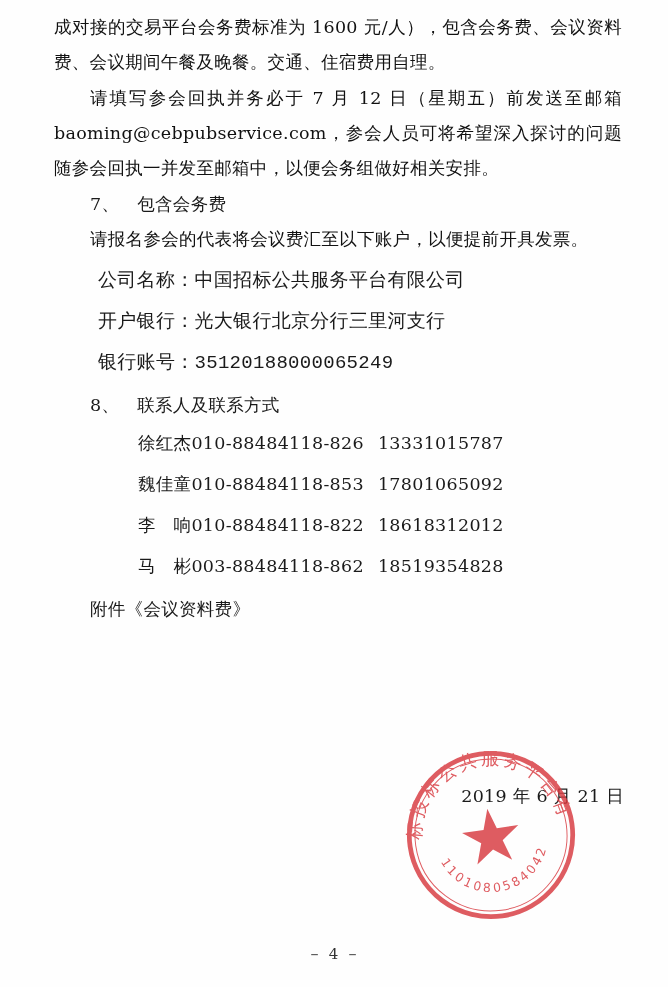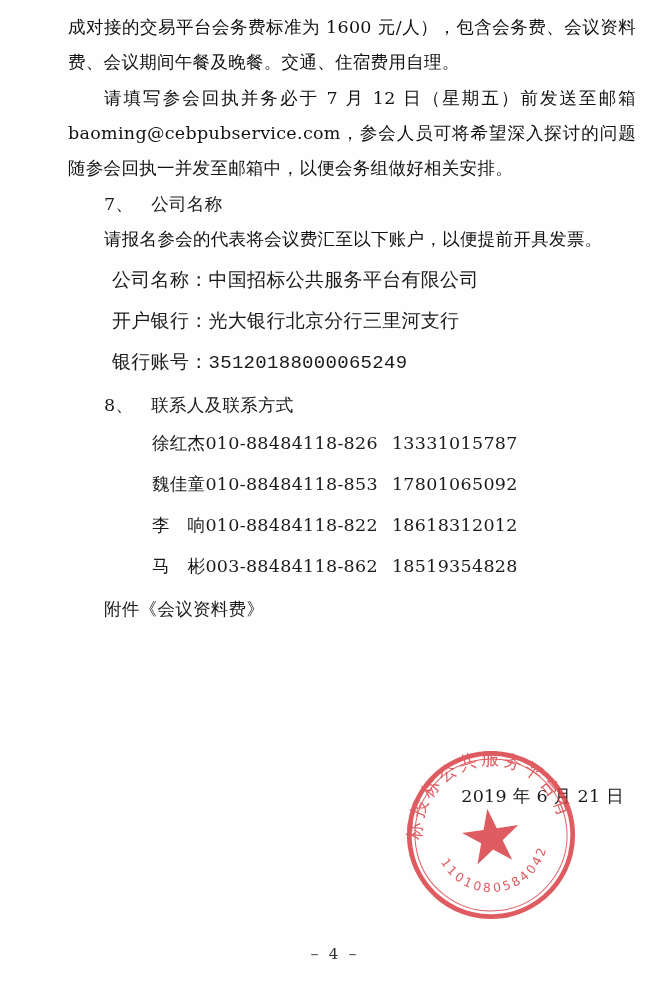--- a/index.html
+++ b/index.html
@@ -15,21 +15,21 @@
     font-family: "DejaVu Serif", "Liberation Serif", serif;
     color: #1a1a1a;
   }
   .page {
     position: absolute;
     inset: 0;
     background: #fefefe;
   }
   .content {
     position: absolute;
-    left: 68px;
+    left: 54px;
     top: 10px;
     width: 568px;
   }
   .para {
     font-size: 17.5px;
     line-height: 35px;
     letter-spacing: 0.3px;
     text-align: justify;
     margin: 0 0 1px 0;
     color: #111;
@@ -130,21 +130,21 @@
 
 <div class="page">
 
   <div class="content">
 
     <p class="para">成对接的交易平台会务费标准为 1600 元/人），包含会务费、会议资料费、会议期间午餐及晚餐。交通、住宿费用自理。</p>
 
     <p class="para indent2">请填写参会回执并务必于 7 月 12 日（星期五）前发送至邮箱 baoming@cebpubservice.com，参会人员可将希望深入探讨的问题随参会回执一并发至邮箱中，以便会务组做好相关安排。</p>
 
     <p class="num-item">
-      <span class="numlabel">7、</span><span>公司名称</span>
+      <span class="numlabel">7、</span><span>包含会务费</span>
     </p>
 
     <p class="para indent2">请报名参会的代表将会议费汇至以下账户，以便提前开具发票。</p>
 
     <p class="info-line">
       <span>公司名称：</span><span>中国招标公共服务平台有限公司</span>
     </p>
 
     <p class="info-line">
       <span>开户银行：</span><span>光大银行北京分行三里河支行</span>

